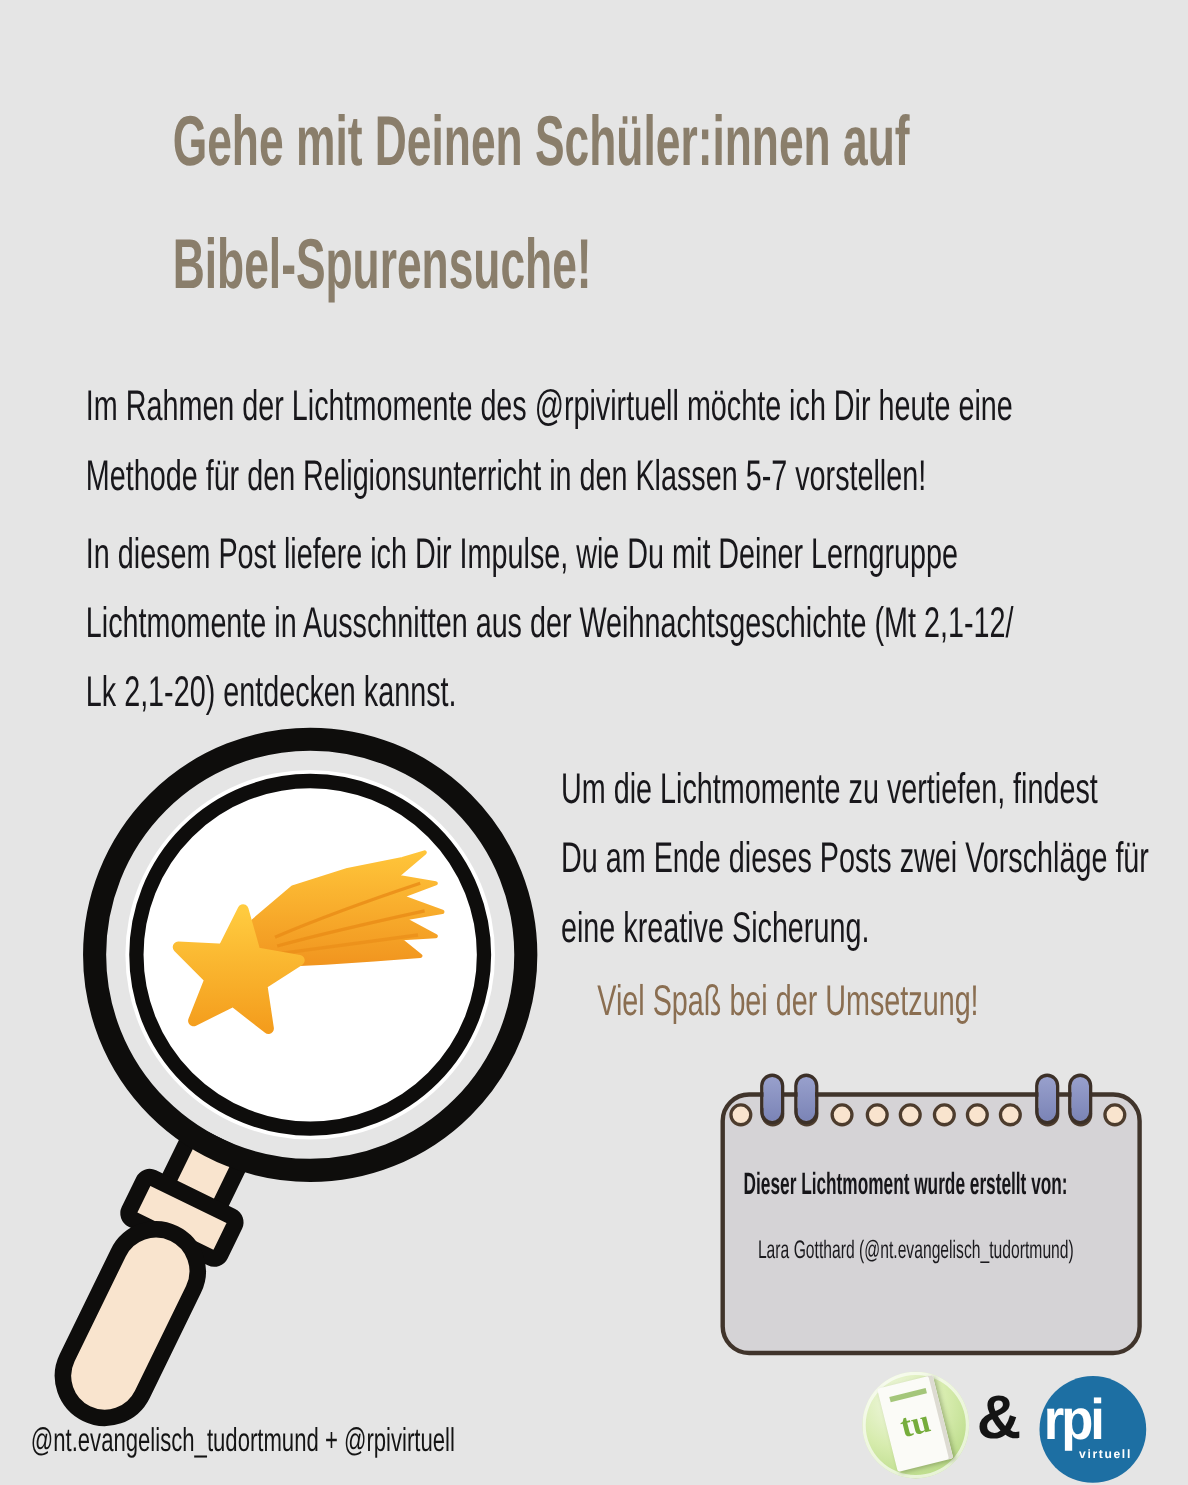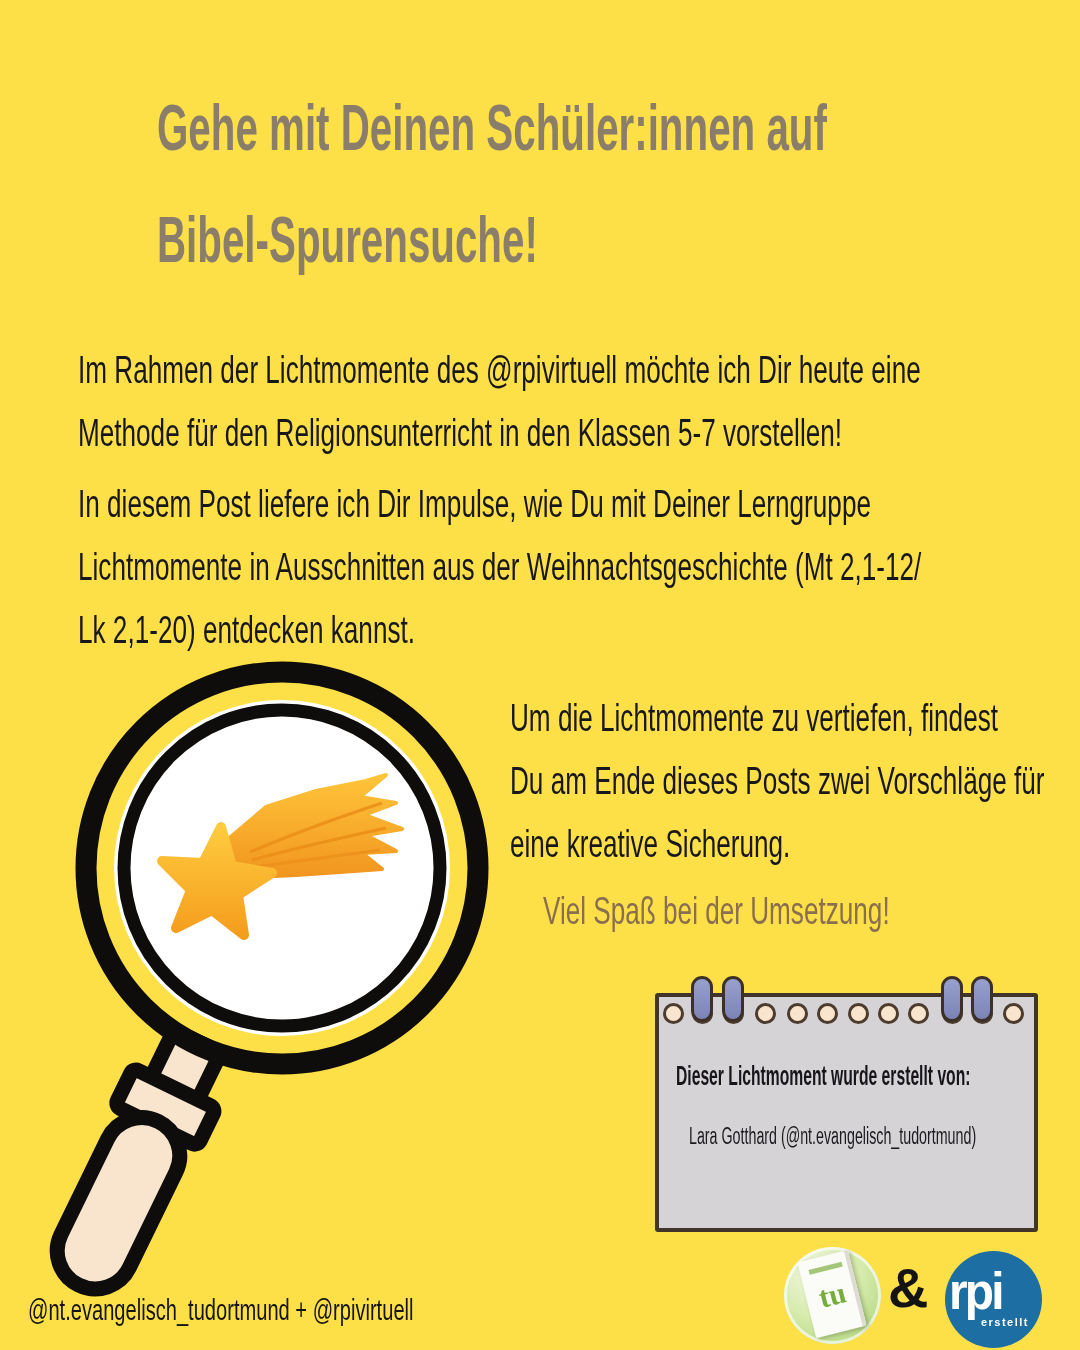--- a/index.html
+++ b/index.html
@@ -1,19 +1,19 @@
 <!DOCTYPE html>
 <html><head>
 <meta charset="utf-8">
 <style>
   html,body{margin:0;padding:0;}
   .canvas{
     position:relative;
     width:1080px;height:1350px;
-    background:#fde047;
+    background:#e5e5e5;
     overflow:hidden;
     font-family:"Liberation Sans", sans-serif;
   }
   .abs{position:absolute;}
   .line{white-space:nowrap;}
   
   .sx63{transform:scaleX(0.63);transform-origin:0 0;}
   .sx67{transform:scaleX(0.67);transform-origin:0 0;}
   .sx62{transform:scaleX(0.62);transform-origin:0 0;}
   .sx56{transform:scaleX(0.56);transform-origin:0 0;}
@@ -33,21 +33,21 @@
   .fun-line{
     left:543px;top:879px;
     font-size:39px;line-height:63px;font-weight:400;
     color:#8a6e51;
   }
 
   
   .notepad{left:655px;top:976px;width:383px;height:256px;}
   .notepad .card{
     position:absolute;left:0;top:17px;width:375px;height:231px;
-    background:#d5d3d6;border:4px solid #40342b;border-radius:3px;
+    background:#d5d3d6;border:4px solid #40342b;border-radius:26px;
   }
   .hole{
     position:absolute;top:27px;width:15px;height:15px;border-radius:50%;
     background:#f9e4ce;border:3px solid #4d3c2d;
   }
   .ring{
     position:absolute;top:0;width:16px;height:40px;border-radius:11px;
     background:linear-gradient(#98a0cc,#7b84b6);
     border:3px solid #3c3028;
   }
@@ -195,18 +195,18 @@
 
   <div class="abs tu-badge">
     <div class="tu-book">
       <div class="mini-line"></div>
       <div class="tu-text">tu</div>
     </div>
   </div>
   <div class="abs amp">&amp;</div>
   <div class="abs rpi-badge">
     <div class="rpi-text">rpi</div>
-    <div class="rpi-sub">erstellt</div>
+    <div class="rpi-sub">virtuell</div>
   </div>
 
   <div class="abs footer-handles sx67 line">@nt.evangelisch_tudortmund + @rpivirtuell</div>
 
 </div>
 
 </body></html>

